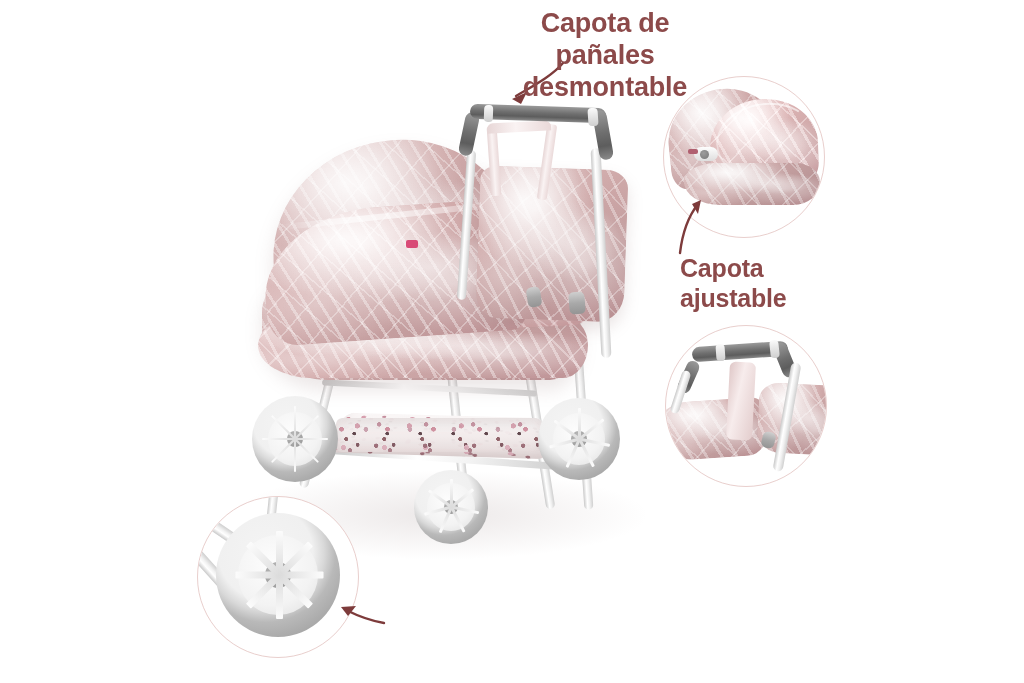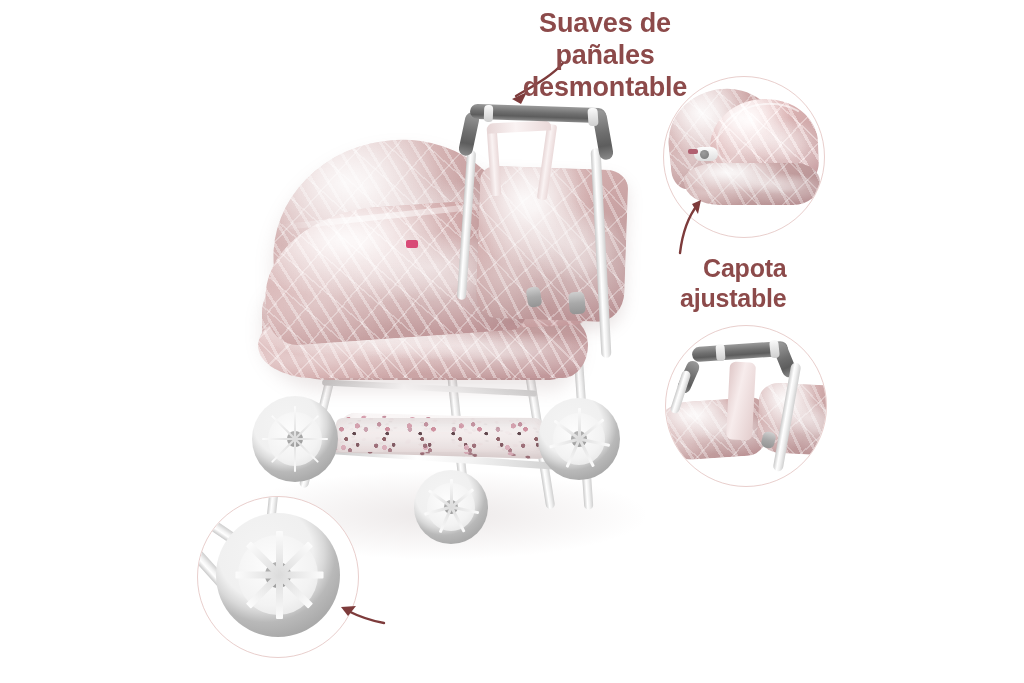--- a/index.html
+++ b/index.html
@@ -32,21 +32,21 @@
     top: 8px;
     width: 300px;
     font-size: 27px;
     text-align: center;
     width: 210px;
   }
   #label-canopy {
     left: 680px;
     top: 254px;
     font-size: 25px;
-    text-align: right;
+    text-align: left;
   }
   #label-wheels {
     left: 383px;
     top: 583px;
     font-size: 27px;
     text-align: left;
   }
 
   
   .callout-circle {
@@ -384,20 +384,20 @@
       <path d="M 680 253 C 682 236, 687 218, 698 204" stroke="#7d3b3b" stroke-width="2.4" fill="none" stroke-linecap="round"></path>
       <path d="M 701 200 L 698 214 L 692 204 Z" fill="#7d3b3b"></path>
     </g>
 
     <g>
       <path d="M 384 623 C 372 621, 358 616, 346 610" stroke="#7d3b3b" stroke-width="2.4" fill="none" stroke-linecap="round"></path>
       <path d="M 341 607 L 356 606 L 348 616 Z" fill="#7d3b3b"></path>
     </g>
   </svg>
 
-  <div class="callout-label" id="label-bag">Suaves de pañales
+  <div class="callout-label" id="label-bag">Capota de pañales
 desmontable</div>
 
   <div class="callout-label" id="label-canopy">Capota
 ajustable</div>
 
 
 </div>
 
 </body></html>

